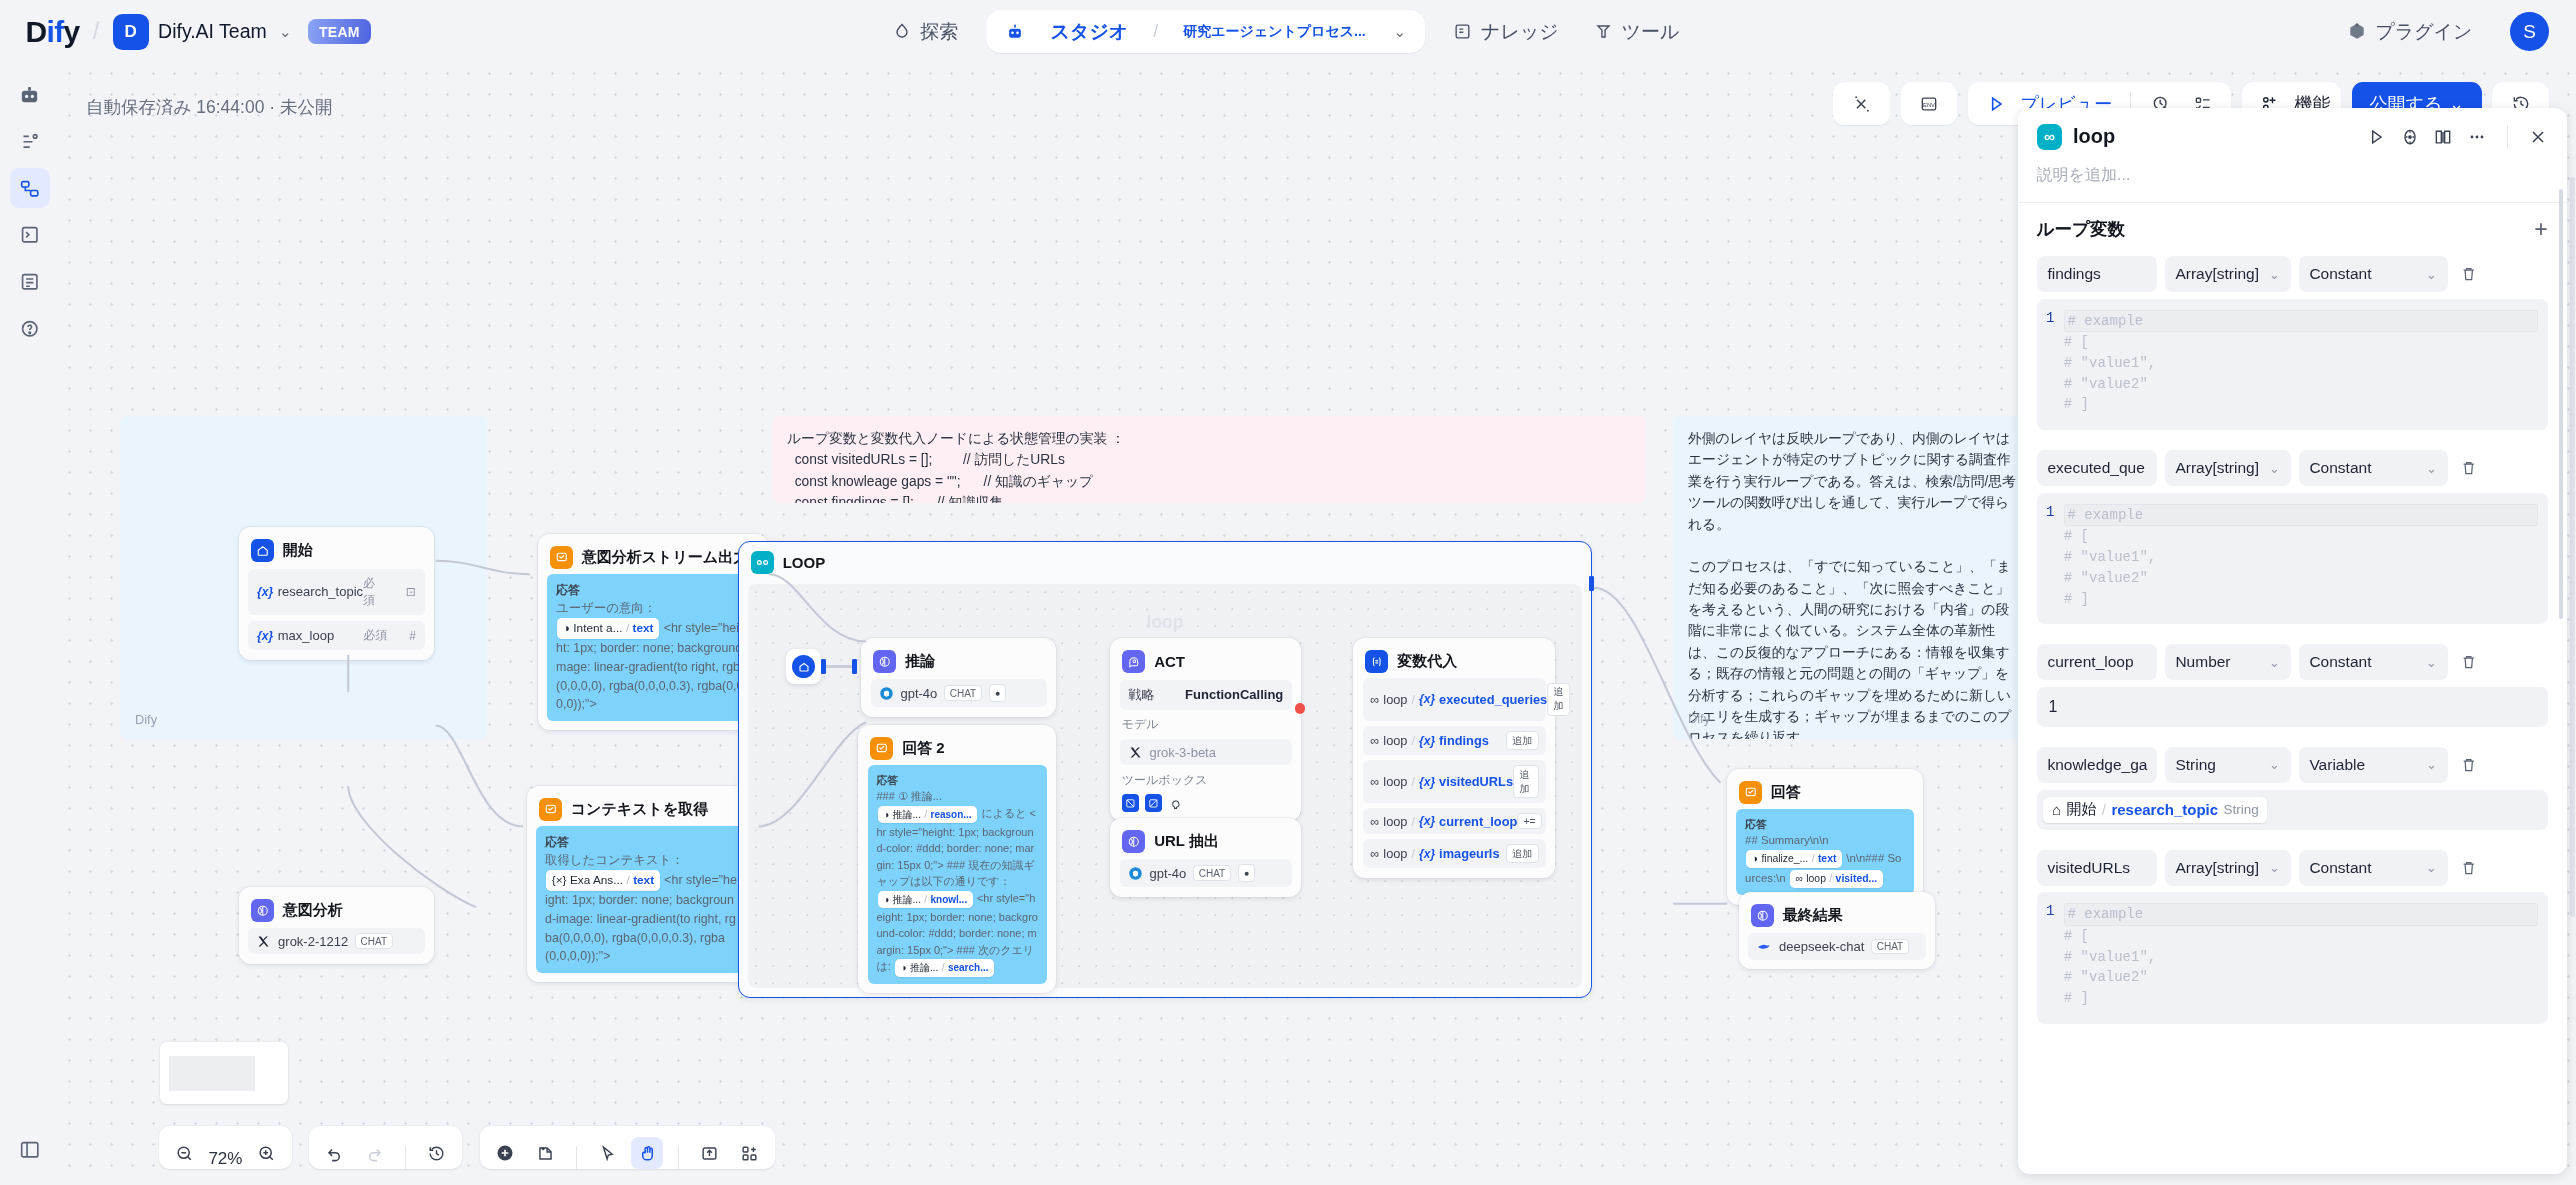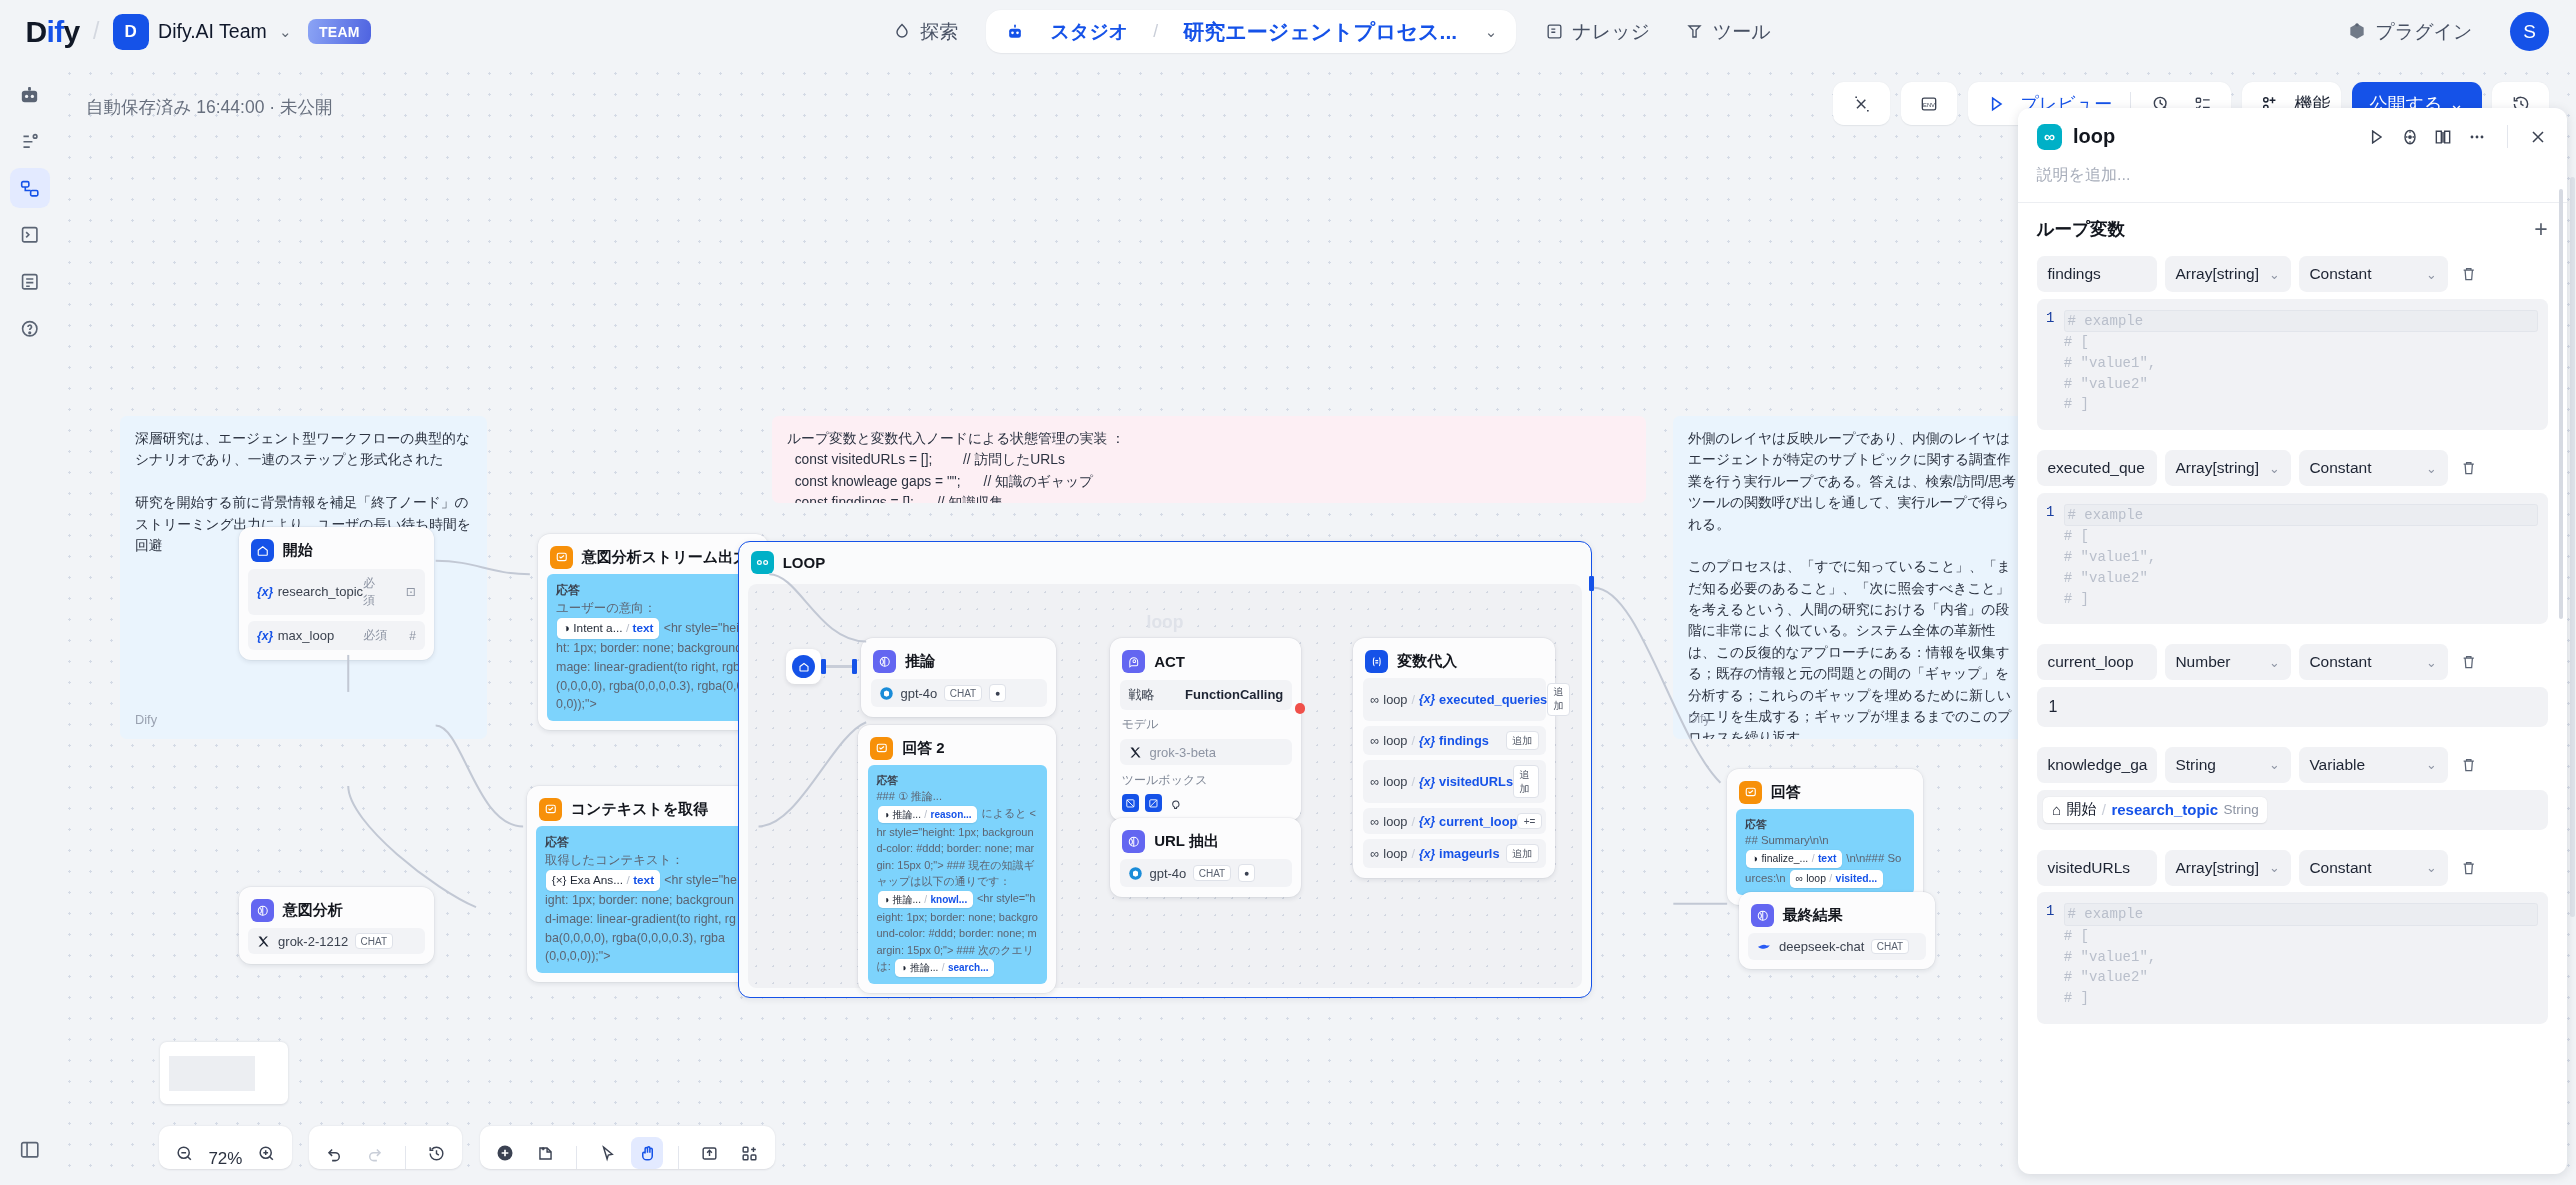--- a/index.html
+++ b/index.html
@@ -39,21 +39,21 @@
     display:flex; align-items:center; gap:8.7px; padding:0 17.5px; height:63px;
     color:#475063; font-size:19px;
   }
   .nav-pill {
     display:flex; align-items:center; gap:25px; background:#fff;
     border-radius:15px; padding:10px 19px; height:43px; margin:0 10.8px;
     box-shadow:0 0.7px 1.3px rgba(16,24,40,.06);
   }
   .nav-pill .studio { color:#1552e8; font-weight:700; font-size:19px; }
   .nav-pill .slash { color:#c9ced8; font-size:17.5px; }
-  .nav-pill .flow { color:#1552e8; font-weight:700; font-size:21px; }
+  .nav-pill .flow { color:#1552e8; font-weight:700; font-size:14px; }
   .hdr-right { position:absolute; right:27px; top:0; height:63px; display:flex; align-items:center; gap:20px;}
   .avatar-s {
     width:39px;height:39px;border-radius:50%;background:#1552e8;color:#fff;
     display:flex;align-items:center;justify-content:center;font-size:19px;font-weight:500;
   }
   svg { display:block; }
 
   
   .sidebar {
     position:absolute; left:0; top:63px; width:59px; height:1122px;
@@ -414,23 +414,20 @@
           <svg width="20" height="20" viewBox="0 0 24 24" fill="none" stroke="#3b4252" stroke-width="1.7">
               <path d="M4 12a8 8 0 108-8 8 8 0 00-6 2.7"></path>
               <path d="M4 4v4h4"></path>
               <path d="M12 8v4l3 2"></path>
             </svg>
         </div>
       </div>
     </div>
 
     <div class="note blue" style="left:61px; top:353px; width:367px; height:323px;">
-      <pre>深層研究は、エージェント型ワークフローの典型的なシナリオであり、一連のステップと形式化された
-
-研究を開始する前に背景情報を補足「終了ノード」のストリーミング出力により、ユーザの長い待ち時間を回避</pre>
       <div class="note-label" style="left:15px; bottom:9.4px;">Dify</div>
     </div>
 
     <div class="note pink" style="left:713px; top:353px; width:874px; height:87px;">
       <pre>ループ変数と変数代入ノードによる状態管理の実装 ：
   const visitedURLs = [];        // 訪問したURLs
   const knowleage gaps = "";      // 知識のギャップ
   const fingdings = [];      // 知識収集
   const executed_queries = [];        // キーワード検索
   nextSearchTopic: "",         // 次の検索トピック</pre>

